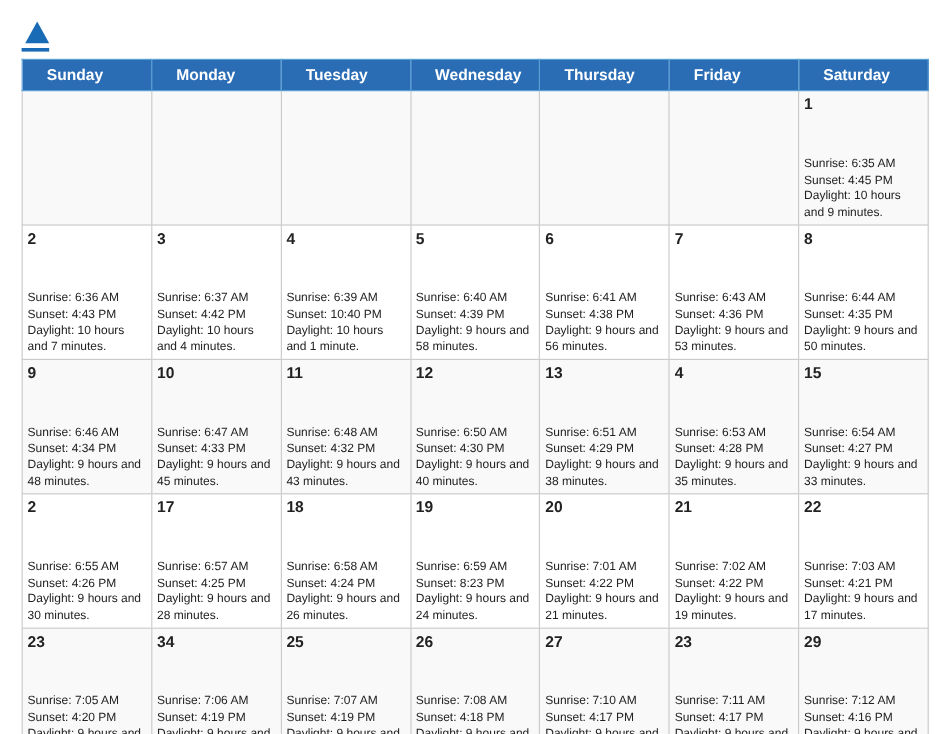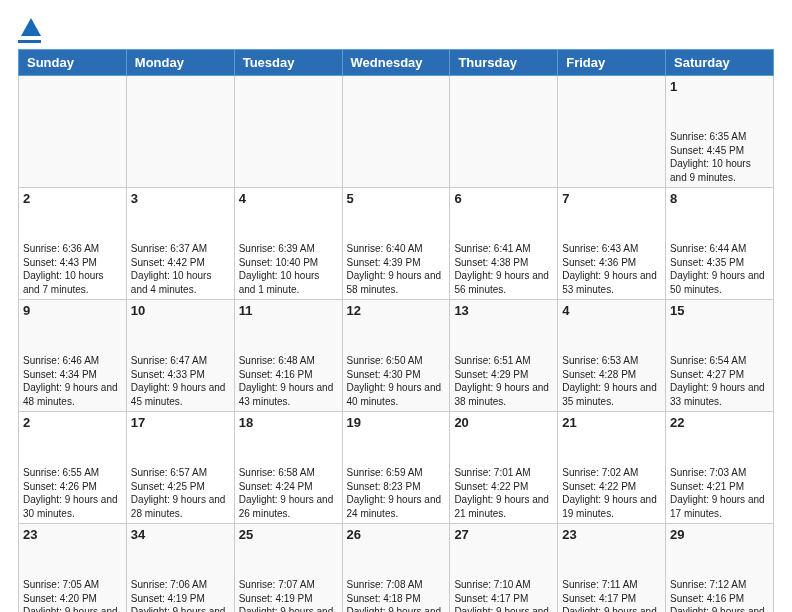--- a/index.html
+++ b/index.html
@@ -68,21 +68,21 @@
       border-collapse: collapse;
       table-layout: fixed;
     }
     thead tr {
       background-color: #2a6db5;
     }
     thead th {
       color: #fff;
       font-size: 13px;
       font-weight: bold;
-      padding: 5px 8px;
+      padding: 5px 20px;
       text-align: left;
       border: 1px solid #5a9fd4;
     }
     tbody td {
       vertical-align: top;
       border: 1px solid #ccc;
       padding: 3px 4px;
       font-size: 10.5px;
       color: #222;
       height: 80px;
@@ -222,21 +222,21 @@
           <td>
             <span class="day-num">10</span>
             <div class="cell-info">Sunrise: 6:47 AM
 Sunset: 4:33 PM
 Daylight: 9 hours
 and 45 minutes.</div>
           </td>
           <td>
             <span class="day-num">11</span>
             <div class="cell-info">Sunrise: 6:48 AM
-Sunset: 4:16 PM
+Sunset: 4:32 PM
 Daylight: 9 hours
 and 43 minutes.</div>
           </td>
           <td>
             <span class="day-num">12</span>
             <div class="cell-info">Sunrise: 6:50 AM
 Sunset: 4:30 PM
 Daylight: 9 hours
 and 40 minutes.</div>
           </td>

